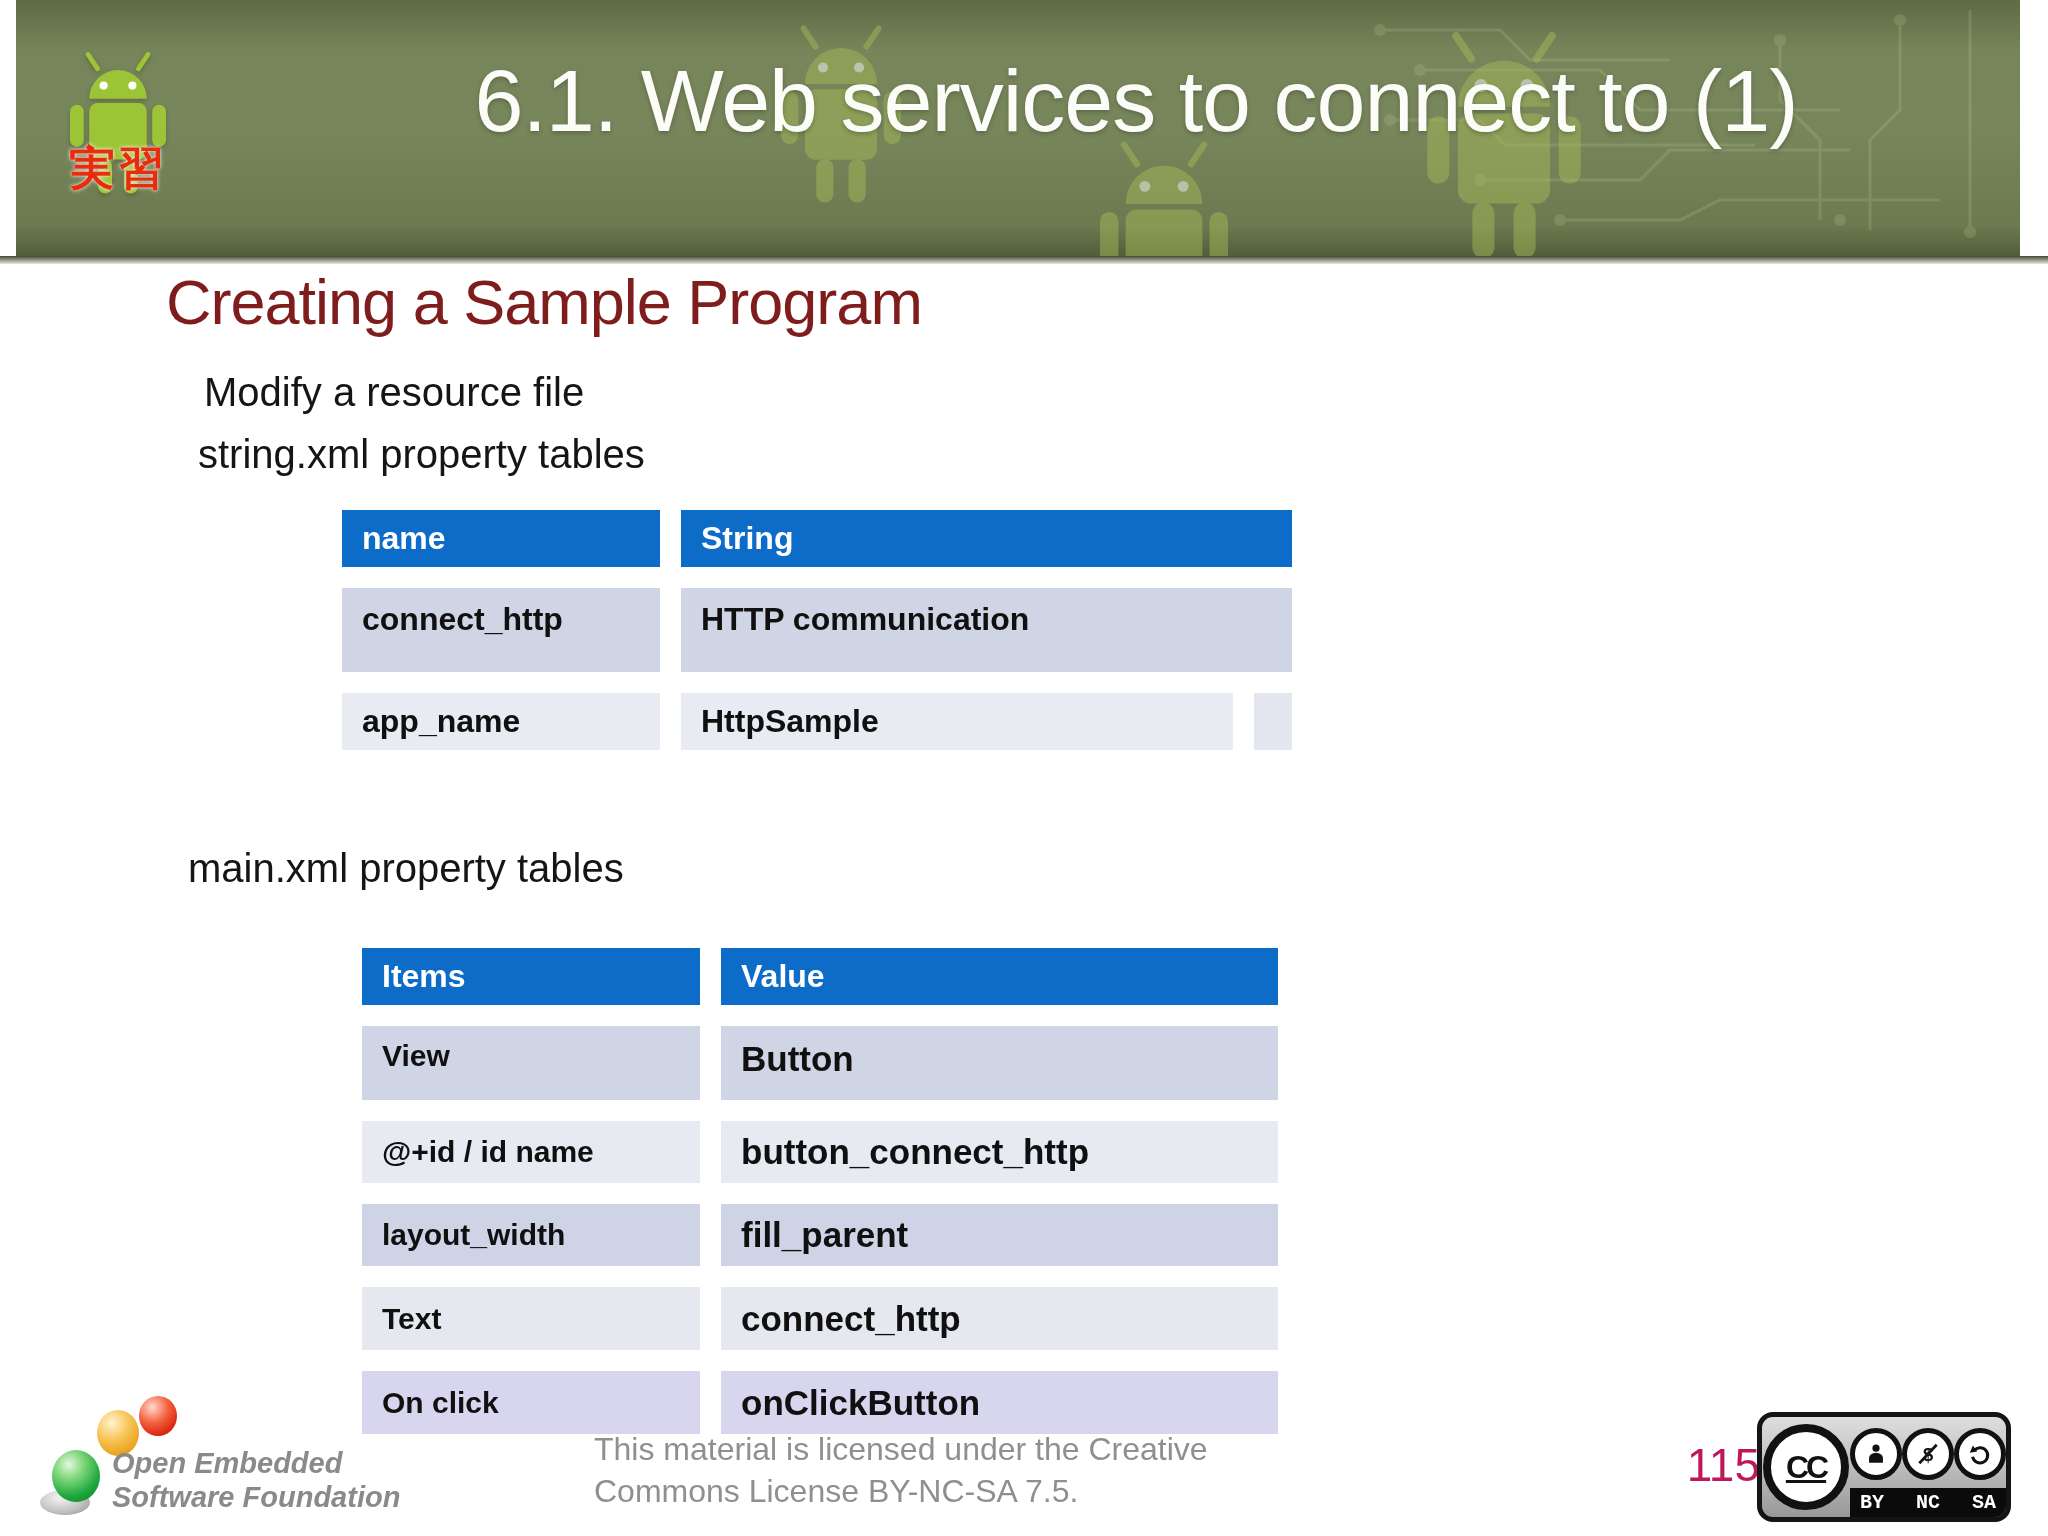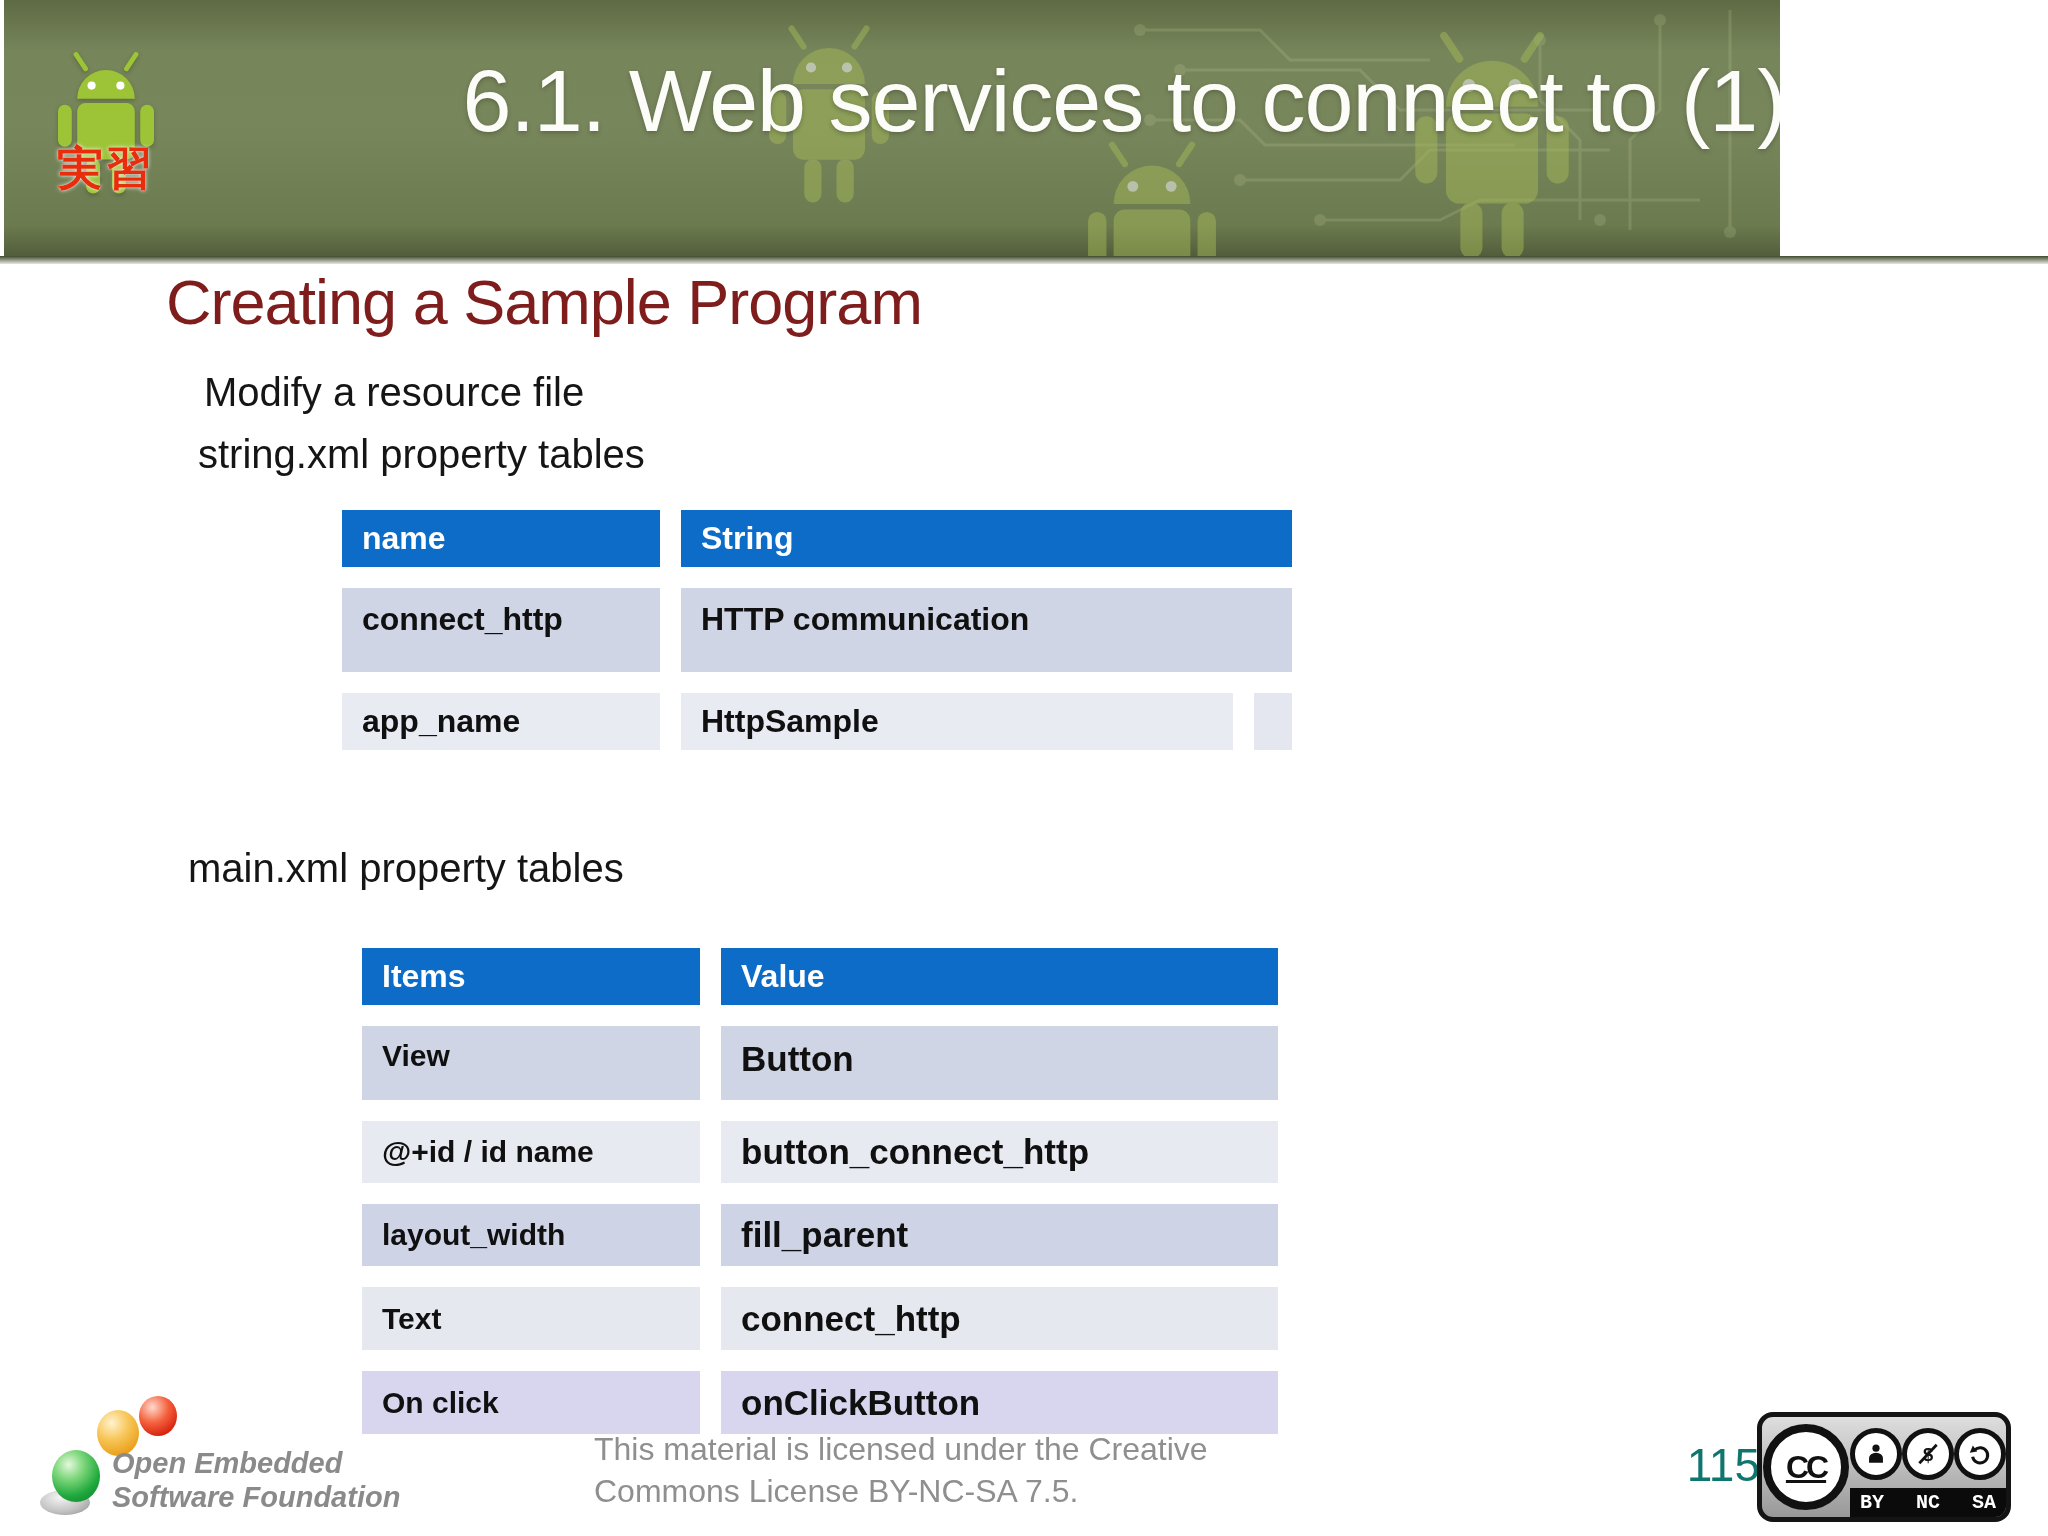--- a/index.html
+++ b/index.html
@@ -1,20 +1,20 @@
 <!DOCTYPE html>
 <html><head>
 <meta charset="utf-8">
 <style>
   html,body{margin:0;padding:0;background:#ffffff;}
   .slide{position:relative;width:2048px;height:1536px;background:#ffffff;overflow:hidden;
          font-family:"Liberation Sans",sans-serif;color:#111;}
 
   
-  .banner{position:absolute;left:4px;top:0;width:1776px;height:256px;overflow:hidden;
+  .banner{position:absolute;left:16px;top:0;width:2004px;height:256px;overflow:hidden;
           background:linear-gradient(180deg,#5e6a43 0%,#77855b 20%,#78865c 50%,#6c7a4f 88%,#525e3b 100%);}
   .banner-edge{position:absolute;left:0;top:256px;width:2048px;height:8px;
           background:linear-gradient(180deg,#3f4a2e,#e7e7df);}
   .banner-title{position:absolute;left:240px;top:50px;width:1760px;text-align:center;
           font-size:88px;font-weight:400;letter-spacing:-1px;color:#fcfcf9;
           text-shadow:0 2px 4px rgba(40,50,25,.35);}
   .android-deco{position:absolute;color:#a2b857;opacity:.5;}
   .badge-android{position:absolute;left:42px;top:50px;width:120px;height:148px;color:#9dc437;
           filter:drop-shadow(0 2px 2px rgba(30,40,10,.3));}
   .badge-kanji{position:absolute;left:40px;top:138px;width:124px;text-align:center;
@@ -52,21 +52,21 @@
      background:radial-gradient(circle at 35% 28%,#fff3cf 0%,#f7c557 40%,#e8980f 85%);}
   .b-red{left:99px;top:6px;width:38px;height:40px;
      background:radial-gradient(circle at 35% 28%,#ffd9cc 0%,#f4613d 42%,#d11505 85%);}
   .disc{position:absolute;left:0px;top:100px;width:50px;height:25px;border-radius:50%;
      background:radial-gradient(ellipse at 40% 30%,#f4f4f4 0%,#c4c4c4 55%,#8d8d8d 100%);}
   .logo-text{position:absolute;left:72px;top:56px;font-style:italic;font-weight:700;
      font-size:29px;line-height:34px;color:#8a8a8a;white-space:nowrap;}
   .license{position:absolute;left:594px;top:1428px;width:872px;
      font-size:32px;line-height:42px;color:#8f8f8f;}
   .page-num{position:absolute;left:1640px;top:1438px;width:120px;text-align:right;
-     font-size:46px;color:#0f766e;}
+     font-size:46px;color:#be185d;}
 
   
   .cc-badge{position:absolute;left:1757px;top:1412px;width:254px;height:110px;box-sizing:border-box;
      border:5px solid #141414;border-radius:16px;overflow:hidden;display:flex;
      background:linear-gradient(180deg,#dedede 0%,#b9b9b9 55%,#989898 100%);}
   .cc-left{width:90px;display:flex;align-items:center;justify-content:center;}
   .cc-circle{width:70px;height:70px;border-radius:50%;border:8px solid #111;background:#fff;
      display:flex;align-items:center;justify-content:center;font-weight:700;font-size:32px;
      letter-spacing:-3px;color:#111;text-decoration:underline;}
   .cc-right{flex:1;display:flex;flex-direction:column;}

